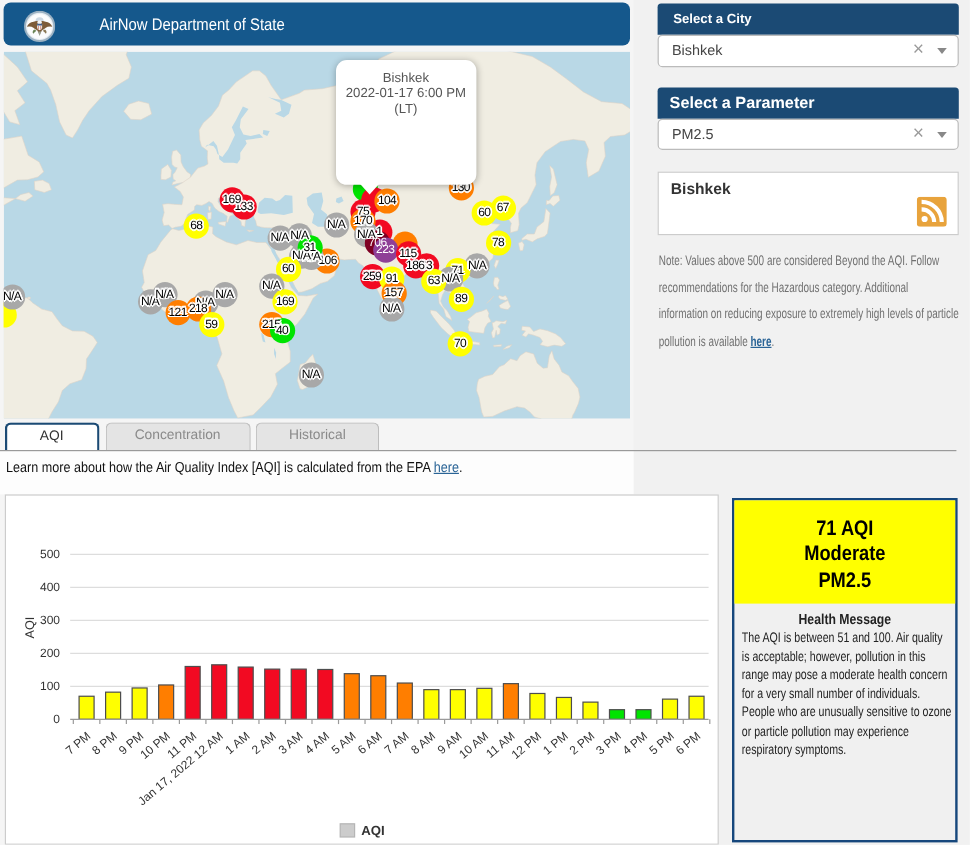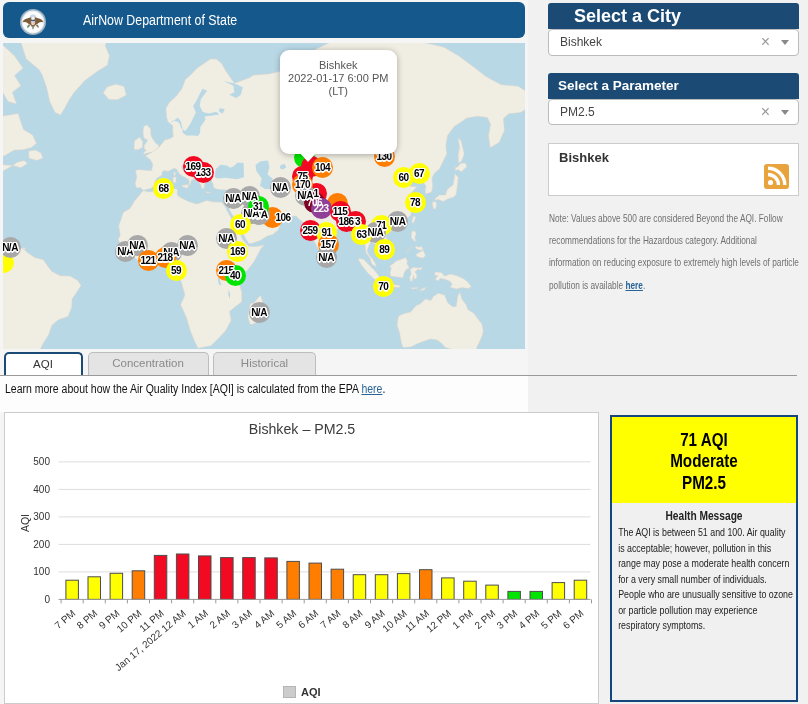--- a/index.html
+++ b/index.html
@@ -1,18 +1,18 @@
 <!DOCTYPE html>
 <html><head><meta charset="utf-8">
 <style>
 *{margin:0;padding:0;box-sizing:border-box}
 body{width:808px;height:704px;position:relative;font-family:"Liberation Sans",sans-serif;background:#f5f5f5;overflow:hidden}
 .abs{position:absolute}
 .mk{position:absolute;width:21px;height:21px;border-radius:50%}
-.ml,.mlw{position:absolute;width:28px;height:21px;font-size:10px;font-weight:bold;text-align:center;line-height:21px;letter-spacing:-0.5px;color:#000;text-shadow:-1px -1px 0 #fff,1px -1px 0 #fff,-1px 1px 0 #fff,1px 1px 0 #fff,0 -1.5px 0 #fff,0 1.5px 0 #fff,-1.5px 0 0 #fff,1.5px 0 0 #fff}
+.ml,.mlw{position:absolute;width:28px;height:21px;font-size:10px;font-weight:normal;text-align:center;line-height:21px;letter-spacing:-0.5px;color:#000;text-shadow:-1px -1px 0 #fff,1px -1px 0 #fff,-1px 1px 0 #fff,1px 1px 0 #fff,0 -1.5px 0 #fff,0 1.5px 0 #fff,-1.5px 0 0 #fff,1.5px 0 0 #fff}
 .mlw{color:#fff;text-shadow:none}
 .navy{background:#1b4a74;color:#fff}
 .dd{position:absolute;background:#fff;border:1px solid #bbb;border-radius:4px;font-size:12px;color:#444}
 .ddx{position:absolute;right:28px;top:50%;margin-top:-9px;color:#999;font-size:16px;line-height:18px}
 .ddc{position:absolute;right:9px;top:50%;margin-top:-2px;width:0;height:0;border-left:4.5px solid transparent;border-right:4.5px solid transparent;border-top:5px solid #888}
 .sx{transform-origin:0 0;white-space:nowrap}
 .sxc{transform-origin:50% 0;white-space:nowrap}
 </style></head>
 <body>
 <div class="abs" style="left:528px;top:0;width:280px;height:704px;background:#f1f1f1"></div>
@@ -159,21 +159,21 @@
     <div class="ml" style="left:131.0px;top:206.5px">121</div>
     <div class="ml" style="left:159.0px;top:217.0px">59</div>
     <div class="ml" style="left:209.0px;top:217.0px">215</div>
     <div class="ml" style="left:218.0px;top:222.0px">40</div>
     <div class="ml" style="left:242.0px;top:259.0px">N/A</div>
     <div class="ml" style="left:186.0px;top:118.5px">133</div>
     <div class="ml" style="left:176.0px;top:112.5px">169</div>
     <div class="ml" style="left:146.5px;top:135.0px">68</div>
     <div class="ml" style="left:216.0px;top:144.5px">N/A</div>
     <div class="ml" style="left:232.5px;top:142.5px">N/A</div>
-    <div class="ml" style="left:266px;top:163.5px">106</div>
+    <div class="ml" style="left:256px;top:163.5px">106</div>
     <div class="ml" style="left:242.5px;top:161.0px">N/A</div>
     <div class="ml" style="left:234.0px;top:160.0px">N/A</div>
     <div class="ml" style="left:241.0px;top:152.5px">31</div>
     <div class="ml" style="left:223.0px;top:171.0px">60</div>
     <div class="ml" style="left:209.0px;top:184.5px">N/A</div>
     <div class="ml" style="left:220.5px;top:198.0px">169</div>
     <div class="ml" style="left:263.0px;top:133.5px">N/A</div>
     <div class="ml" style="left:367.0px;top:103.0px">130</div>
     <div class="ml" style="left:305.5px;top:114.0px">104</div>
     <div class="ml" style="left:285.5px;top:122.5px">75</div>
@@ -201,21 +201,20 @@
   <div class="abs" style="left:276.5px;top:16px;width:117.5px;text-align:center;font-size:11px;color:#555;line-height:12.9px">Bishkek<br>2022-01-17 6:00 PM<br>(LT)</div>
 </div>
 
 <div class="abs" style="left:0;top:374.5px;width:797px;border-bottom:1px solid #9a9a9a"></div>
 <div class="abs" style="left:3.5px;top:351.5px;width:79px;height:23px;background:#fff;border:2px solid #1b4a74;border-bottom:none;border-radius:5px 5px 0 0;text-align:center;font-size:11.5px;color:#333;line-height:20px;z-index:2">AQI</div>
 <div class="abs" style="left:87.5px;top:352px;width:121px;height:22.5px;background:#e4e4e4;border:1px solid #bdbdbd;border-bottom:none;border-radius:5px 5px 0 0;text-align:center;font-size:11.5px;color:#8a8a8a;line-height:21px">Concentration</div>
 <div class="abs" style="left:213px;top:352px;width:103px;height:22.5px;background:#e4e4e4;border:1px solid #bdbdbd;border-bottom:none;border-radius:5px 5px 0 0;text-align:center;font-size:11.5px;color:#8a8a8a;line-height:21px">Historical</div>
 <div class="abs sx" style="left:5px;top:382px;font-size:12px;color:#111;transform:scaleX(0.875)">Learn more about how the Air Quality Index [AQI] is calculated from the EPA <a href="#" style="color:#2a6496">here</a>.</div>
 
 <div class="abs" style="left:3.5px;top:412px;width:595px;height:292px;background:#fff;border:1px solid #ccc">
-  <div class="abs" style="left:0;top:8px;width:595px;text-align:center;font-size:14.2px;color:#3c3c3c">Bishkek – PM2.5</div>
   <svg width="593" height="290" viewBox="0 0 593 290" style="position:absolute;left:0;top:0;font-family:'Liberation Sans',sans-serif">
       <text x="45" y="189.9" font-size="10" fill="#333" text-anchor="end">0</text>
       <line x1="53.5" y1="158.9" x2="585.5" y2="158.9" stroke="#dddddd" stroke-width="1"></line>
       <text x="45" y="162.4" font-size="10" fill="#333" text-anchor="end">100</text>
       <line x1="53.5" y1="131.4" x2="585.5" y2="131.4" stroke="#dddddd" stroke-width="1"></line>
       <text x="45" y="134.9" font-size="10" fill="#333" text-anchor="end">200</text>
       <line x1="53.5" y1="103.9" x2="585.5" y2="103.9" stroke="#dddddd" stroke-width="1"></line>
       <text x="45" y="107.4" font-size="10" fill="#333" text-anchor="end">300</text>
       <line x1="53.5" y1="76.4" x2="585.5" y2="76.4" stroke="#dddddd" stroke-width="1"></line>
       <text x="45" y="79.9" font-size="10" fill="#333" text-anchor="end">400</text>
@@ -294,21 +293,21 @@
       <text x="491.1" y="201.4" font-size="10" fill="#333" text-anchor="end" transform="rotate(-40 491.1 201.4)">2 PM</text>
       <text x="513.2" y="201.4" font-size="10" fill="#333" text-anchor="end" transform="rotate(-40 513.2 201.4)">3 PM</text>
       <text x="535.2" y="201.4" font-size="10" fill="#333" text-anchor="end" transform="rotate(-40 535.2 201.4)">4 PM</text>
       <text x="557.4" y="201.4" font-size="10" fill="#333" text-anchor="end" transform="rotate(-40 557.4 201.4)">5 PM</text>
       <text x="579.5" y="201.4" font-size="10" fill="#333" text-anchor="end" transform="rotate(-40 579.5 201.4)">6 PM</text>
       <rect x="278.5" y="273.5" width="12" height="11" fill="#cccccc" stroke="#b5b5b5"></rect>
       <text x="296" y="283" font-size="11" font-weight="bold" fill="#333">AQI</text>
     </svg>
 </div>
 
-<div class="abs navy" style="left:548px;top:2.5px;width:251px;height:26px;border-radius:3px 3px 0 0;font-size:18px;font-weight:bold;line-height:26px;padding-left:26px">Select a City</div>
+<div class="abs navy" style="left:548px;top:2.5px;width:251px;height:26px;border-radius:3px 3px 0 0;font-size:11px;font-weight:bold;line-height:26px;padding-left:13px">Select a City</div>
 <div class="dd" style="left:548px;top:28.5px;width:251px;height:27px;line-height:25px;padding-left:11px">Bishkek<span class="ddx">×</span><span class="ddc"></span></div>
 <div class="abs navy" style="left:548px;top:73.3px;width:251px;height:25.5px;border-radius:3px 3px 0 0;font-size:13.5px;font-weight:bold;line-height:25.5px;padding-left:10px">Select a Parameter</div>
 <div class="dd" style="left:548px;top:98.8px;width:251px;height:26.5px;line-height:24.5px;padding-left:11px">PM2.5<span class="ddx">×</span><span class="ddc"></span></div>
 
 <div class="abs" style="left:548px;top:143.3px;width:251px;height:52.5px;background:#fff;border:1px solid #ccc">
   <div class="abs" style="left:10px;top:6px;font-size:13px;font-weight:bold;color:#333">Bishkek</div>
   <svg class="abs" style="left:215px;top:20px" width="25" height="25" viewBox="0 0 25 25">
     <rect width="25" height="25" rx="3" fill="#e8a33c"></rect>
     <circle cx="6.5" cy="18.5" r="2.6" fill="#fff"></circle>
     <path d="M4,10.5 A 10.5,10.5 0 0 1 14.5,21" stroke="#fff" stroke-width="3.4" fill="none"></path>

